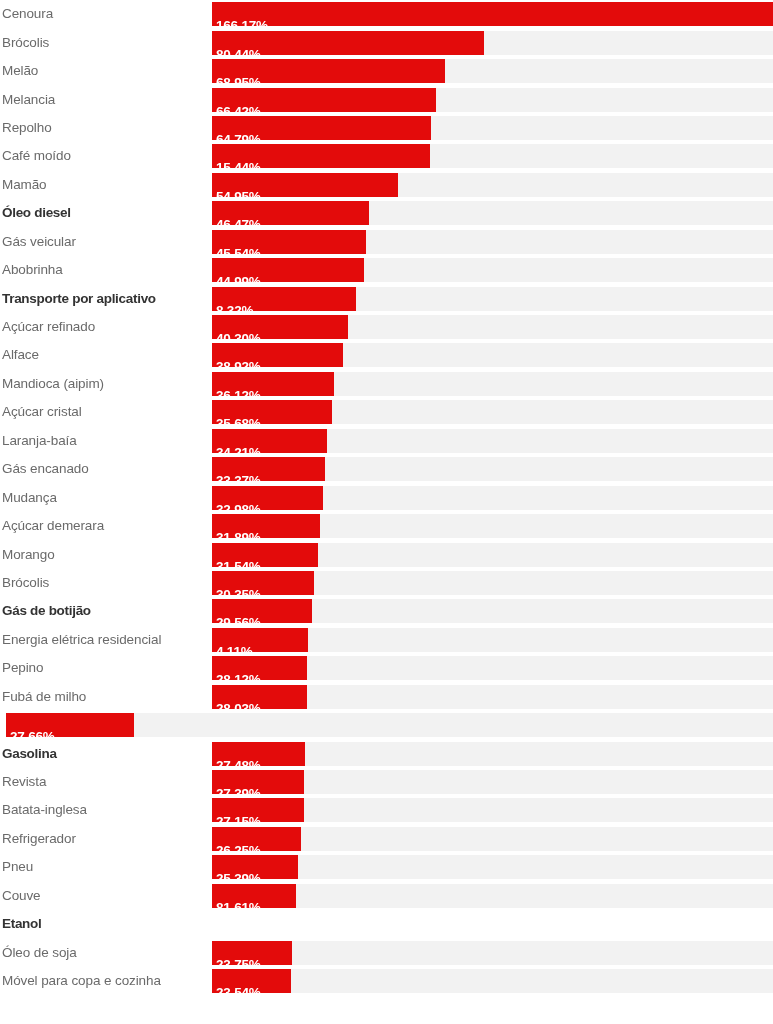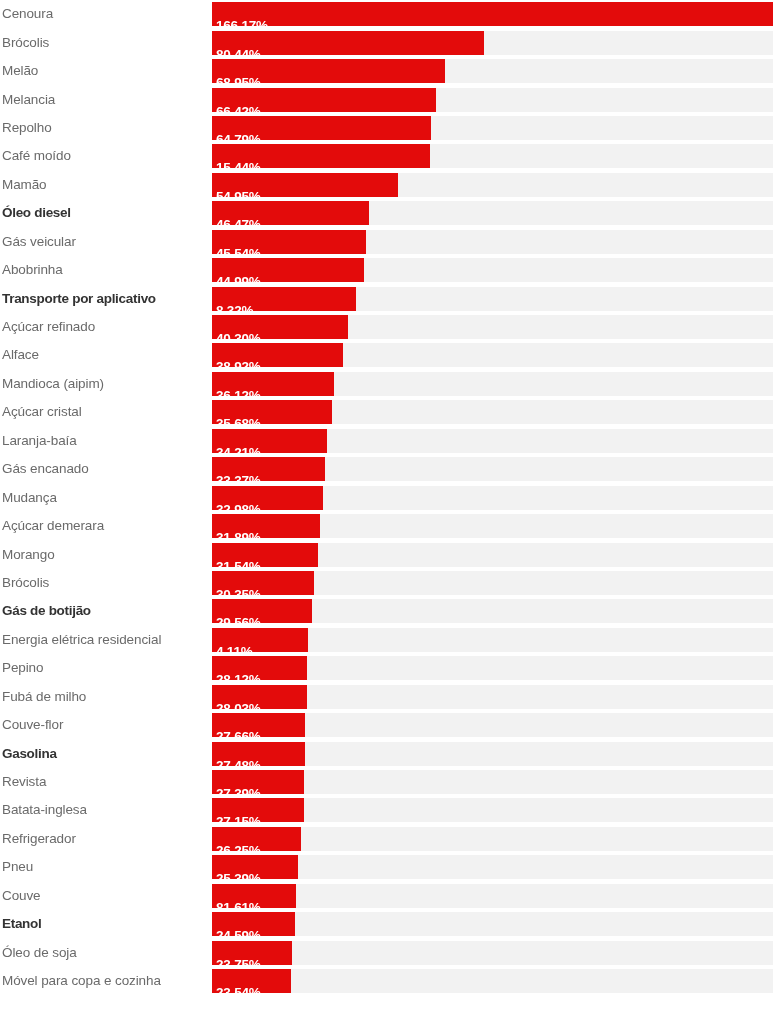--- a/index.html
+++ b/index.html
@@ -248,21 +248,20 @@
       </div>
     </div>
     <div class="row">
       <div class="cat-label">Fubá de milho</div>
       <div class="track">
         <div class="bar" style="width: 16.8683%;"></div>
         <div class="bar-value">28,03%</div>
       </div>
     </div>
     <div class="row">
-      <div class="cat-label">Couve-flor</div>
       <div class="track">
         <div class="bar" style="width: 16.6456%;"></div>
         <div class="bar-value">27,66%</div>
       </div>
     </div>
     <div class="row">
       <div class="cat-label highlight">Gasolina</div>
       <div class="track">
         <div class="bar" style="width: 16.5373%;"></div>
         <div class="bar-value">27,48%</div>
@@ -298,24 +297,20 @@
     </div>
     <div class="row">
       <div class="cat-label">Couve</div>
       <div class="track">
         <div class="bar" style="width: 15.0208%;"></div>
         <div class="bar-value">81,61%</div>
       </div>
     </div>
     <div class="row">
       <div class="cat-label highlight">Etanol</div>
-      <div class="track">
-        <div class="bar" style="width: 14.7981%;"></div>
-        <div class="bar-value">24,59%</div>
-      </div>
     </div>
     <div class="row">
       <div class="cat-label">Óleo de soja</div>
       <div class="track">
         <div class="bar" style="width: 14.2926%;"></div>
         <div class="bar-value">23,75%</div>
       </div>
     </div>
     <div class="row">
       <div class="cat-label">Móvel para copa e cozinha</div>

